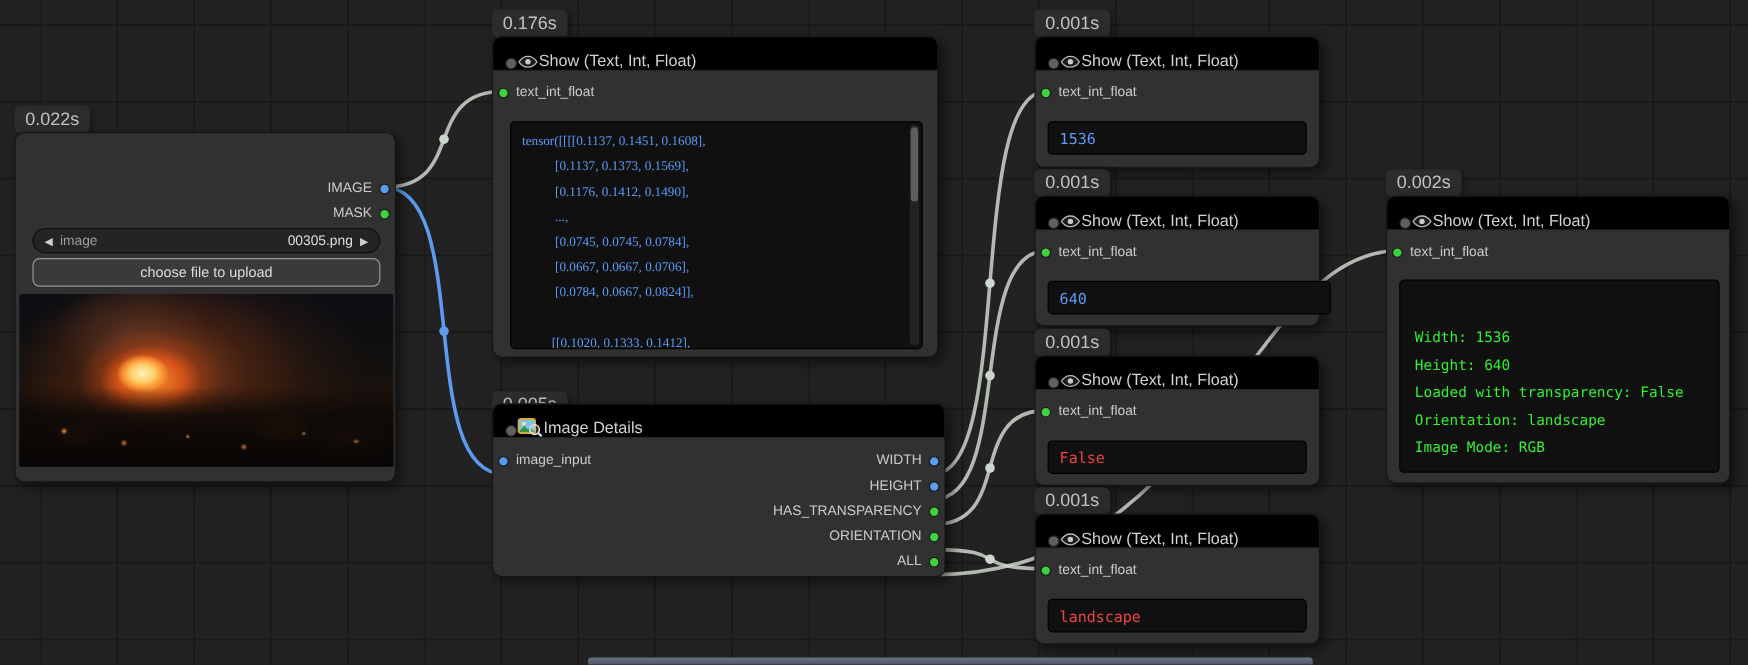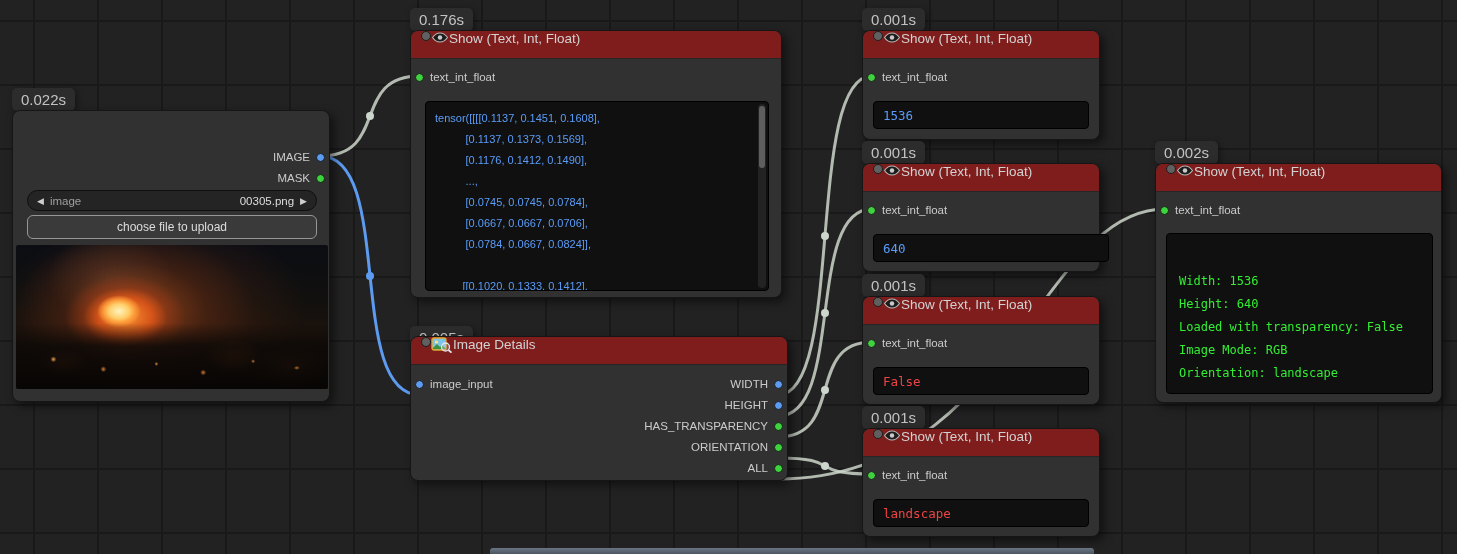--- a/index.html
+++ b/index.html
@@ -9,21 +9,21 @@
     background-size:64px 64px;background-position:33px 20px;}
   #links{position:absolute;left:0;top:0;z-index:1;pointer-events:none}
   .lk{fill:none;stroke-width:3;stroke-linecap:round}
   .lk.gray{stroke:rgba(204,214,202,.85)}
   .lk.blue{stroke:#5d9bf0}
   .ld.gray{fill:#cdd6cc}
   .ld.blue{fill:#5d9bf0}
 
   .node{position:absolute;background:#313131;border:1px solid #161616;border-radius:8px;
     box-shadow:4px 4px 10px rgba(0,0,0,.5);z-index:2}
-  .titlebar{height:28px;background:#7f1d1d;border-radius:7px 7px 0 0;display:flex;align-items:flex-start;
+  .titlebar{height:28px;background:#000000;border-radius:7px 7px 0 0;display:flex;align-items:flex-end;
     gap:0;padding:0 10px;border-bottom:1px solid #262626}
   .collapse-dot{width:10px;height:10px;border-radius:50%;background:#606060;border:1px solid #1d1d1d;flex:none}
   .title{color:#d2d2d2;font-size:13.5px;white-space:nowrap}
   .timer{position:absolute;background:#2c2c2c;border-radius:5px;color:#c3c3c3;font-size:15px;
     padding:3px 9px;z-index:2;box-shadow:2px 2px 6px rgba(0,0,0,.4)}
   .slotrow{position:absolute;display:flex;align-items:center;gap:6px;height:16px;color:#cbcbcb;font-size:11.5px;white-space:nowrap}
   .slotrow.out{flex-direction:row}
   .dot{width:9px;height:9px;border-radius:50%;border:1px solid #191919;flex:none}
   .dot.blue{background:#5d9bf0}
   .dot.green{background:#3fd23f}
@@ -52,21 +52,21 @@
       radial-gradient(3px 3px at 12% 55%, rgba(255,170,80,.9), transparent 100%),
       radial-gradient(3px 3px at 28% 70%, rgba(255,150,60,.8), transparent 100%),
       radial-gradient(2px 2px at 45% 62%, rgba(255,170,80,.8), transparent 100%),
       radial-gradient(3px 3px at 60% 75%, rgba(255,140,60,.8), transparent 100%),
       radial-gradient(2px 2px at 76% 58%, rgba(255,170,80,.7), transparent 100%),
       radial-gradient(3px 2px at 90% 68%, rgba(255,150,60,.7), transparent 100%),
       linear-gradient(180deg, rgba(10,8,6,0) 0%, rgba(12,9,7,.85) 35%, rgba(7,5,4,.95) 100%);}
 
   .textbox{position:absolute;background:#101010;border:1px solid #000;border-radius:4px;overflow:hidden}
   .tensorbox{padding:6px 18px 4px 9px}
-  .tl{font-family:Liberation Sans, sans-serif;font-size:11px;line-height:21px;min-height:21px;
+  .tl{font-family:Liberation Serif, serif;font-size:11px;line-height:21px;min-height:21px;
       white-space:pre;color:#5a9cf8}
   .scroll-track{position:absolute;top:2px;right:2px;bottom:2px;width:8px;background:#232323;border-radius:4px}
   .scroll-thumb{position:absolute;top:2px;left:1px;width:6px;height:62px;background:#5e5e5e;border-radius:3px}
 
   .valbox{display:flex;align-items:center;padding:0 9px;font-family:"DejaVu Sans Mono",monospace;font-size:12.5px}
   .v-blue{color:#5a9cf8}
   .v-green{color:#ef4444}
   .allbox{padding:36px 12px 0 12px}
   .al{font-family:"DejaVu Sans Mono",monospace;font-size:12px;line-height:23px;min-height:23px;
       white-space:pre;color:#33ee33}
@@ -266,19 +266,19 @@
       <span class="title">Show (Text, Int, Float)</span>
     </div>
     <div class="slotrow" style="top:38px;left:4px">
       <span class="dot green"></span>
       <span>text_int_float</span>
     </div>
     <div class="textbox allbox" style="left:10px;top:69px;width:267px;height:161px">
       <div class="al">Width: 1536</div>
       <div class="al">Height: 640</div>
       <div class="al">Loaded with transparency: False</div>
+      <div class="al">Orientation: landscape</div>
       <div class="al">Image Mode: RGB</div>
-      <div class="al">Orientation: landscape</div>
     </div>
   </div>
 
   <div class="bottom-bar"></div>
 </div>
 
 </body></html>

